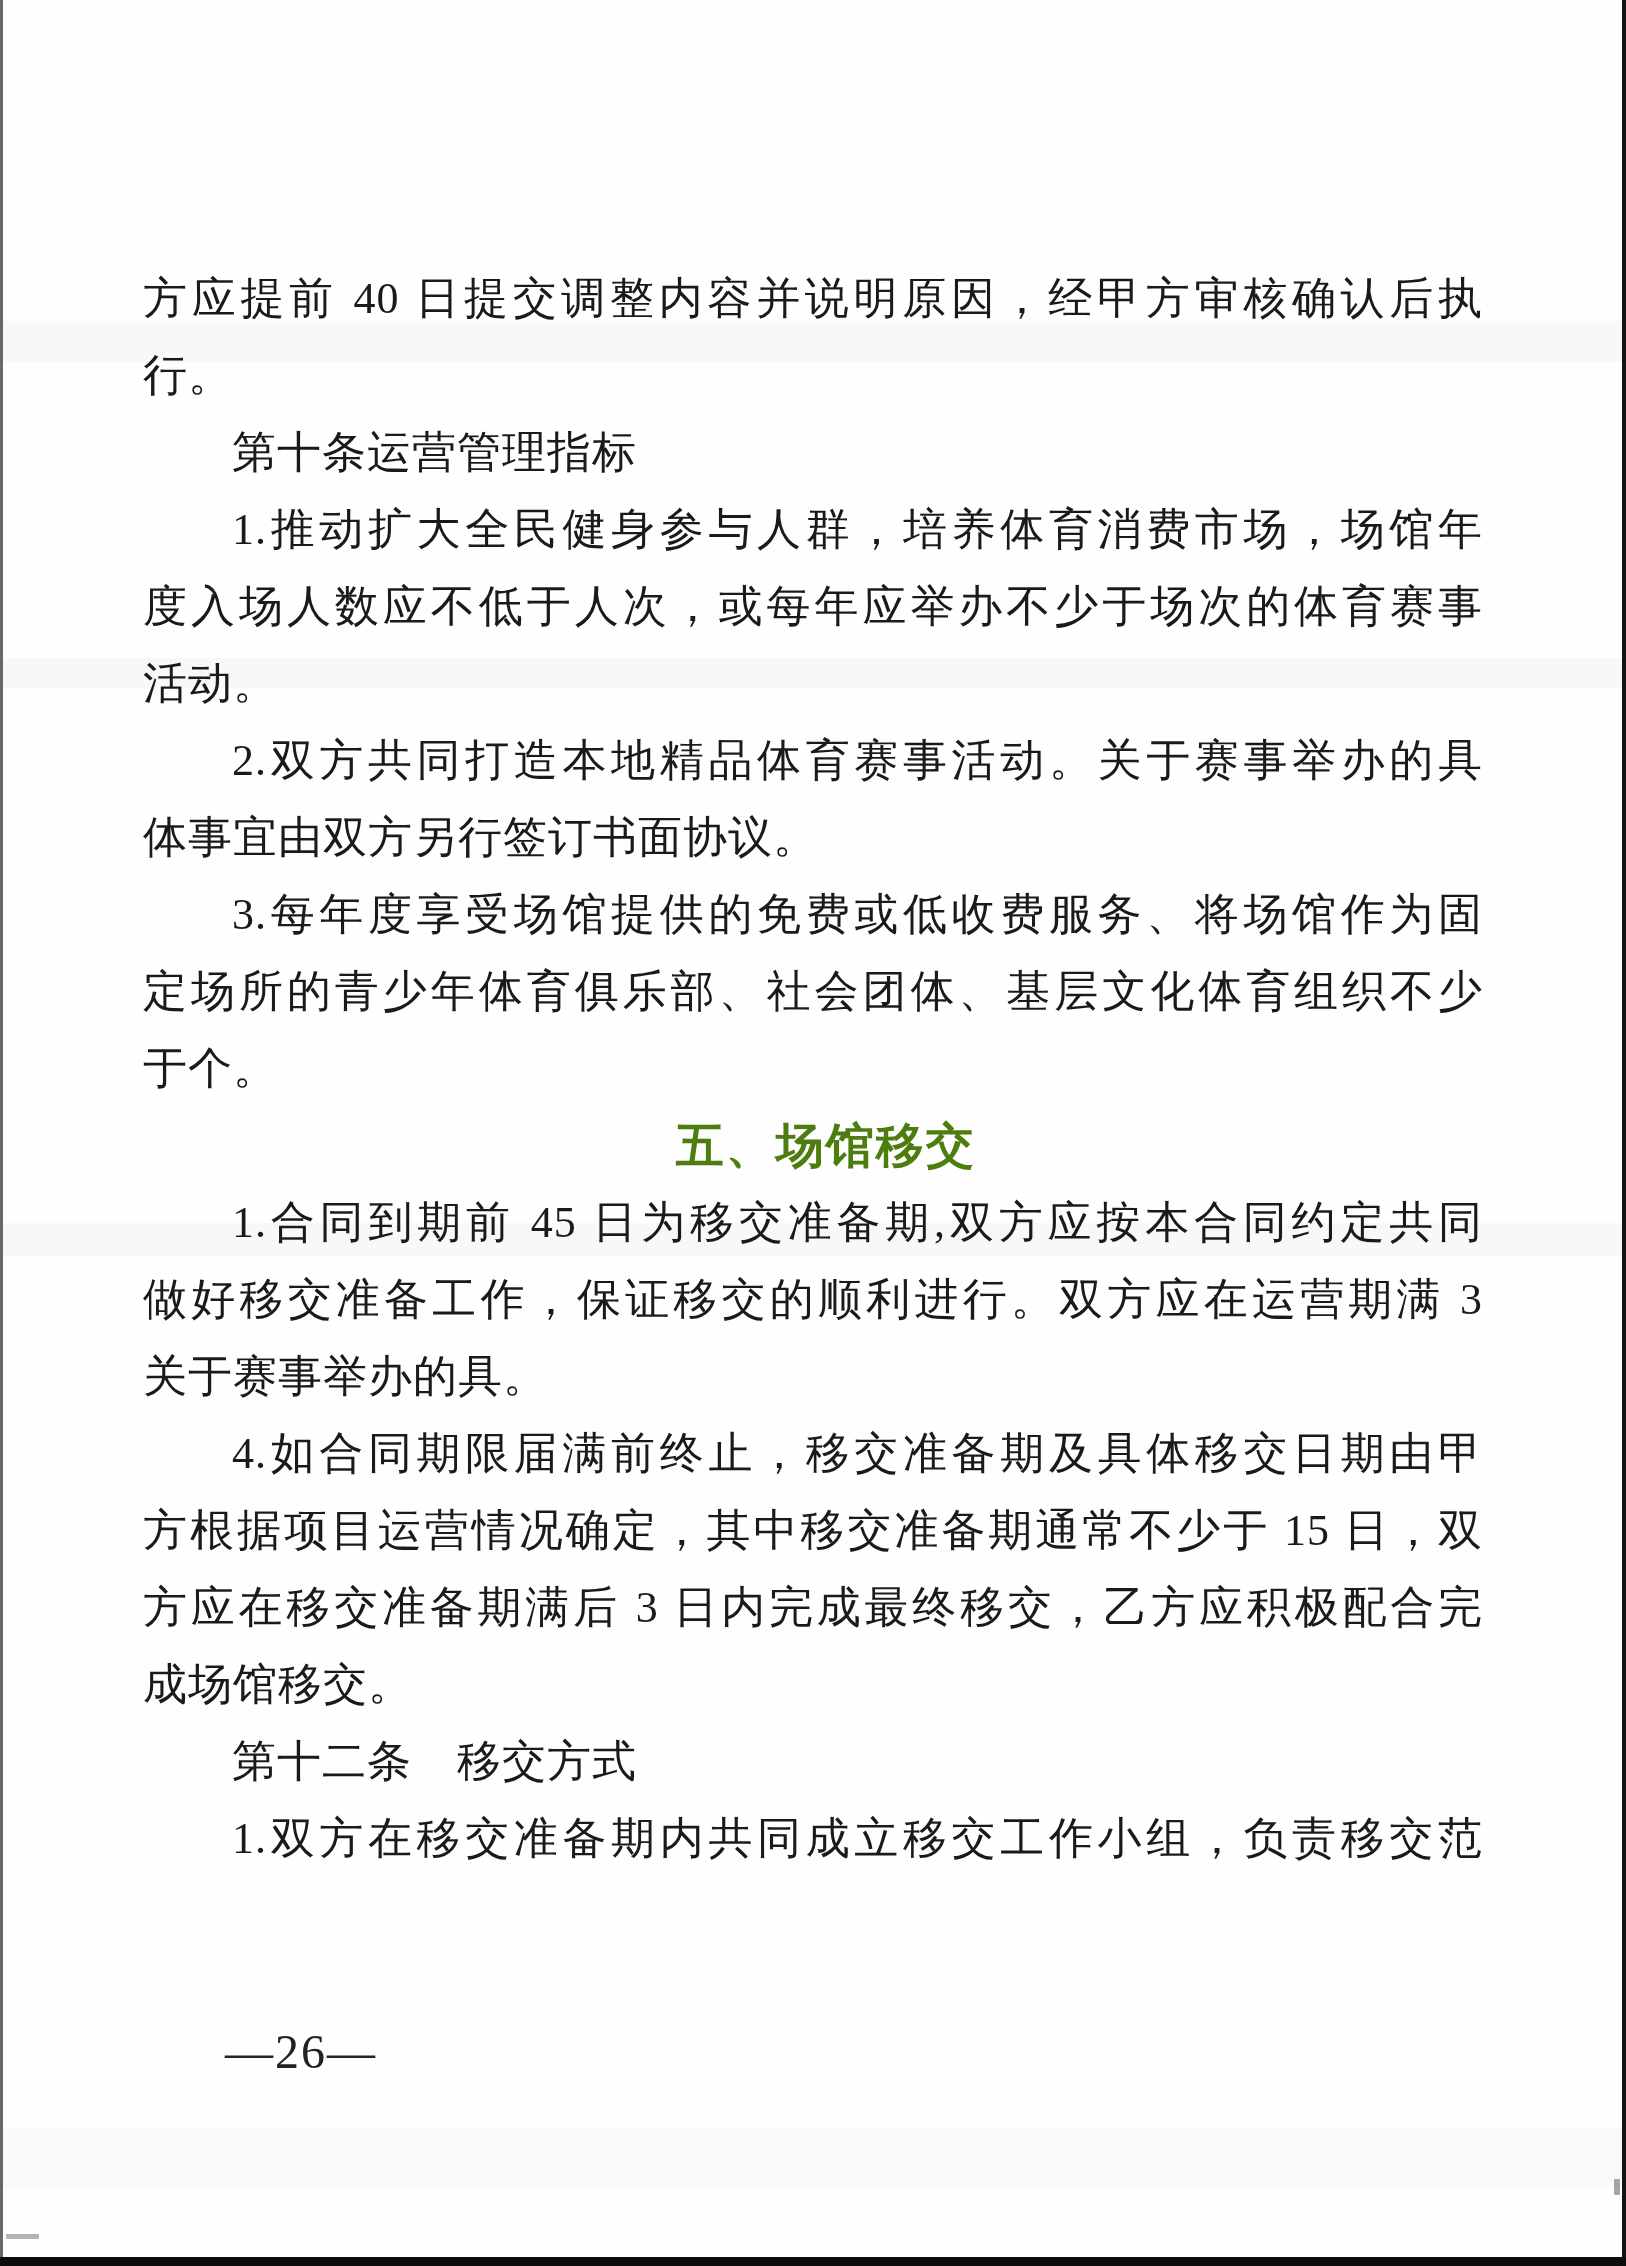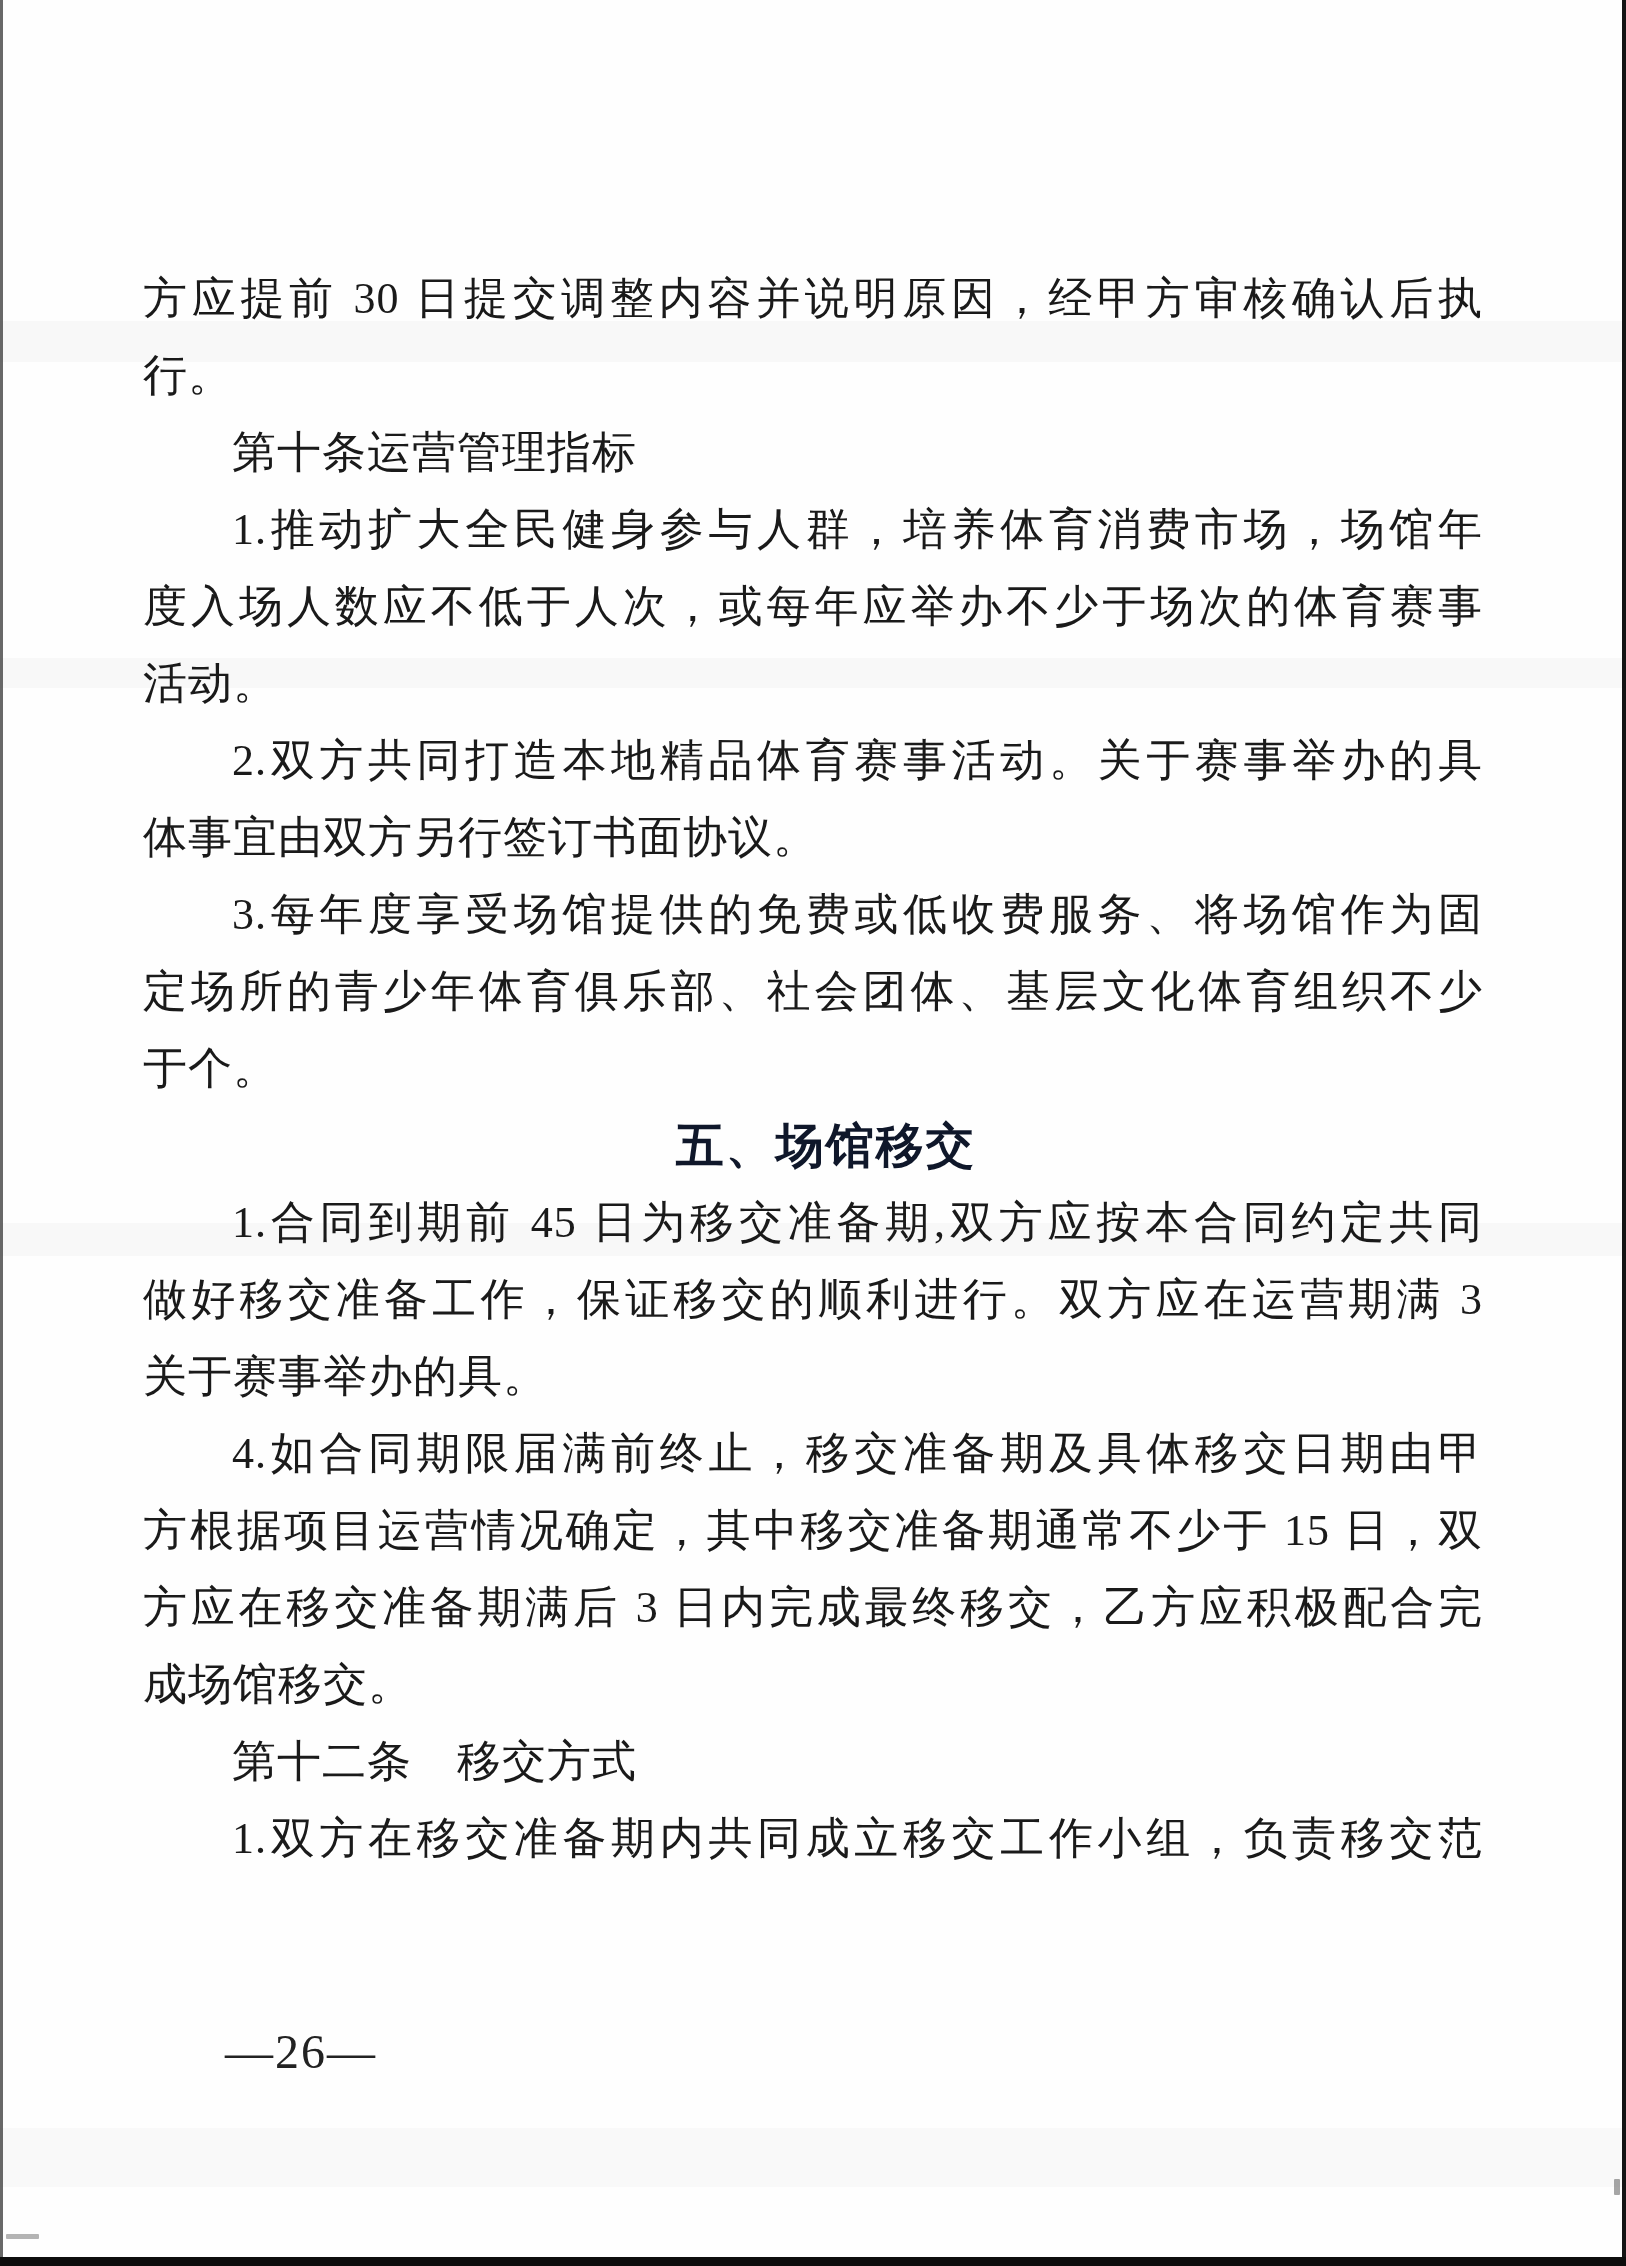--- a/index.html
+++ b/index.html
@@ -84,21 +84,21 @@
   }
   .section-heading {
     font-family: "Liberation Sans", "DejaVu Sans", sans-serif;
     font-weight: 700;
     font-size: 48px;
     line-height: 77px;
     height: 77px;
     text-align: center;
     padding-left: 25.6px;
     letter-spacing: 2px;
-    color: #0f172a;
+    color: #4d7c0f;
   }
   .page-number {
     position: absolute;
     left: 225px;
     top: 2027px;
     font-size: 48px;
     line-height: 49px;
     letter-spacing: 2px;
     color: #222;
   }
@@ -108,21 +108,21 @@
 
 <div class="page">
 
   <div class="scan-band band1"></div>
   <div class="scan-band band2"></div>
   <div class="scan-band band3"></div>
   <div class="scan-band band4"></div>
 
   <div class="doc-body">
 
-    <div class="line full">方应提前 30 日提交调整内容并说明原因，经甲方审核确认后执</div>
+    <div class="line full">方应提前 40 日提交调整内容并说明原因，经甲方审核确认后执</div>
     <div class="line">行。</div>
 
     <div class="line indent">第十条运营管理指标</div>
 
     <div class="line full indent">1.推动扩大全民健身参与人群，培养体育消费市场，场馆年</div>
     <div class="line full">度入场人数应不低于人次，或每年应举办不少于场次的体育赛事</div>
     <div class="line">活动。</div>
 
     <div class="line full indent">2.双方共同打造本地精品体育赛事活动。关于赛事举办的具</div>
     <div class="line">体事宜由双方另行签订书面协议。</div>

